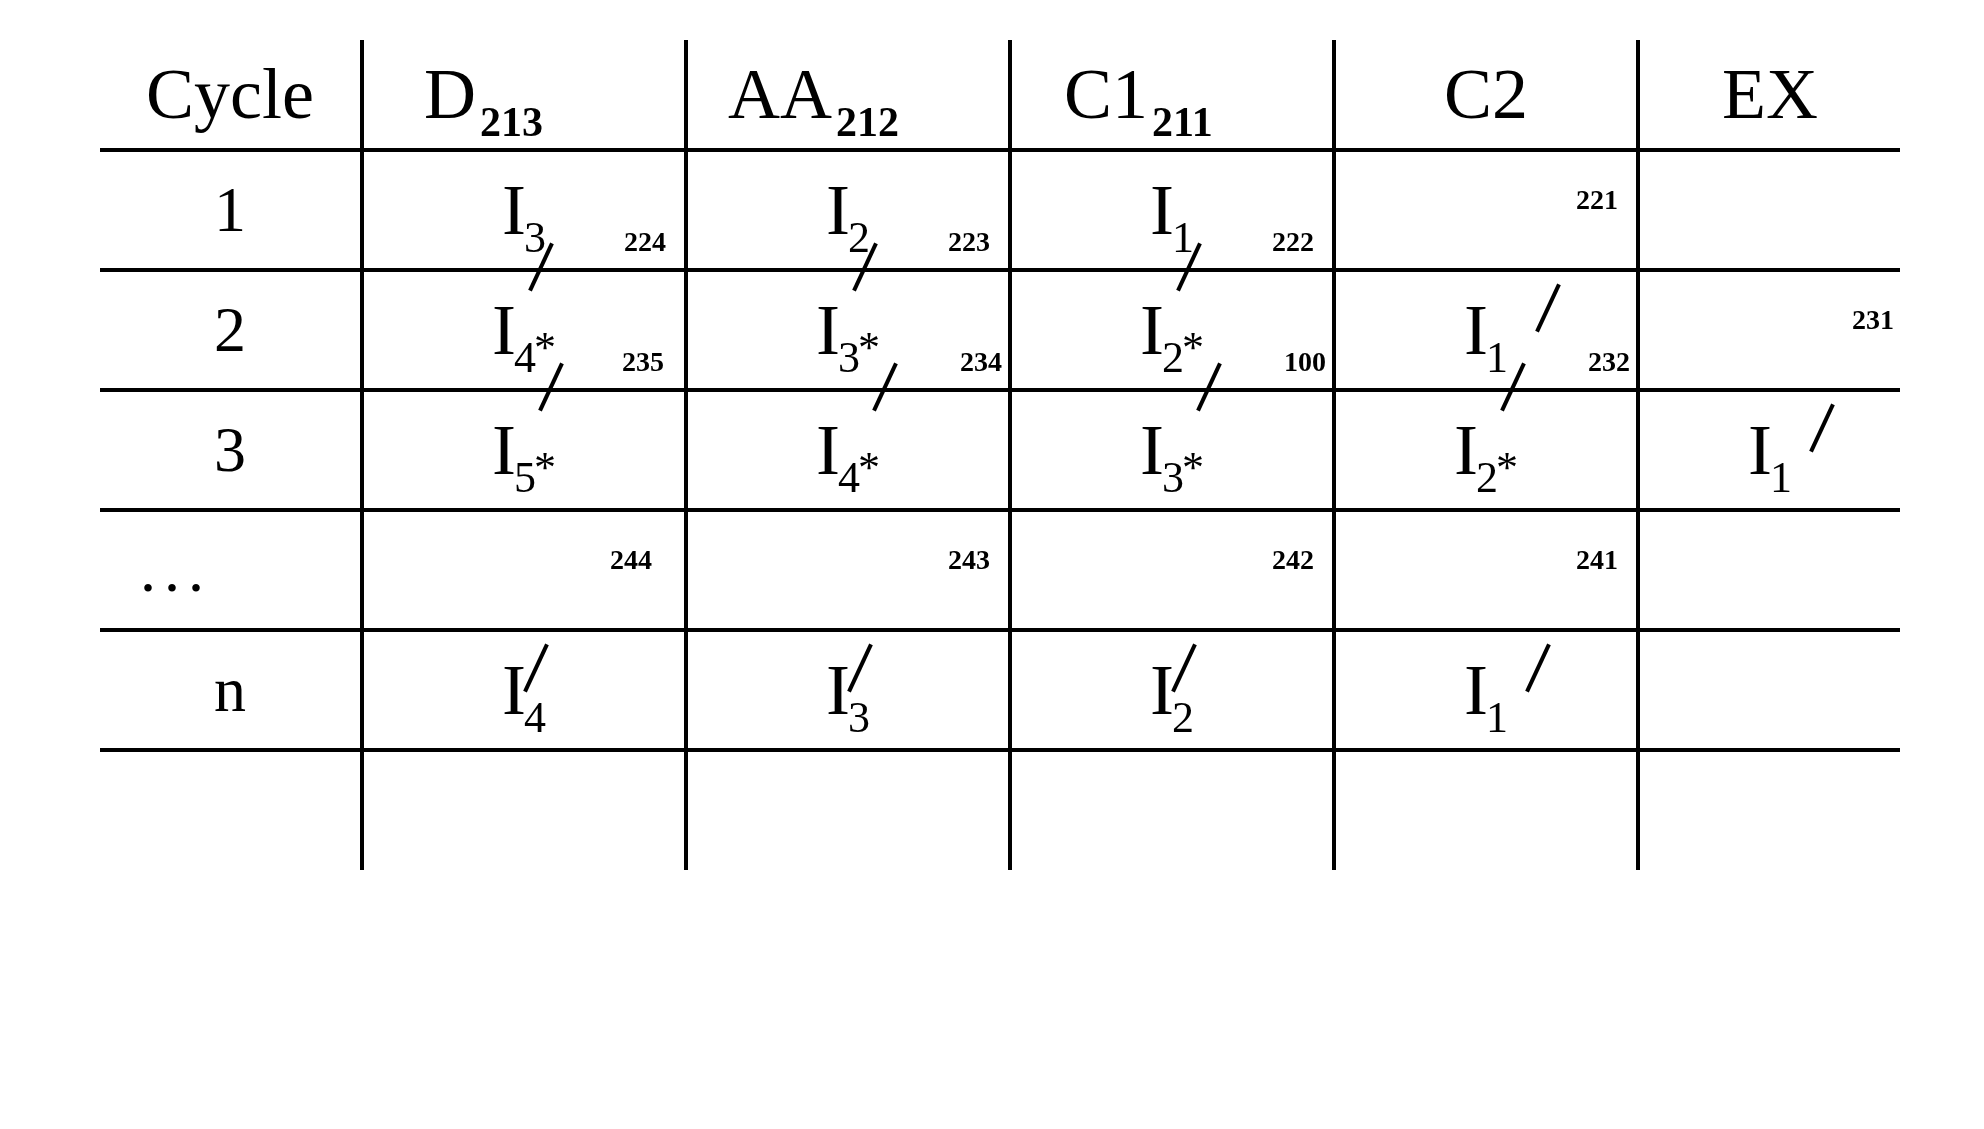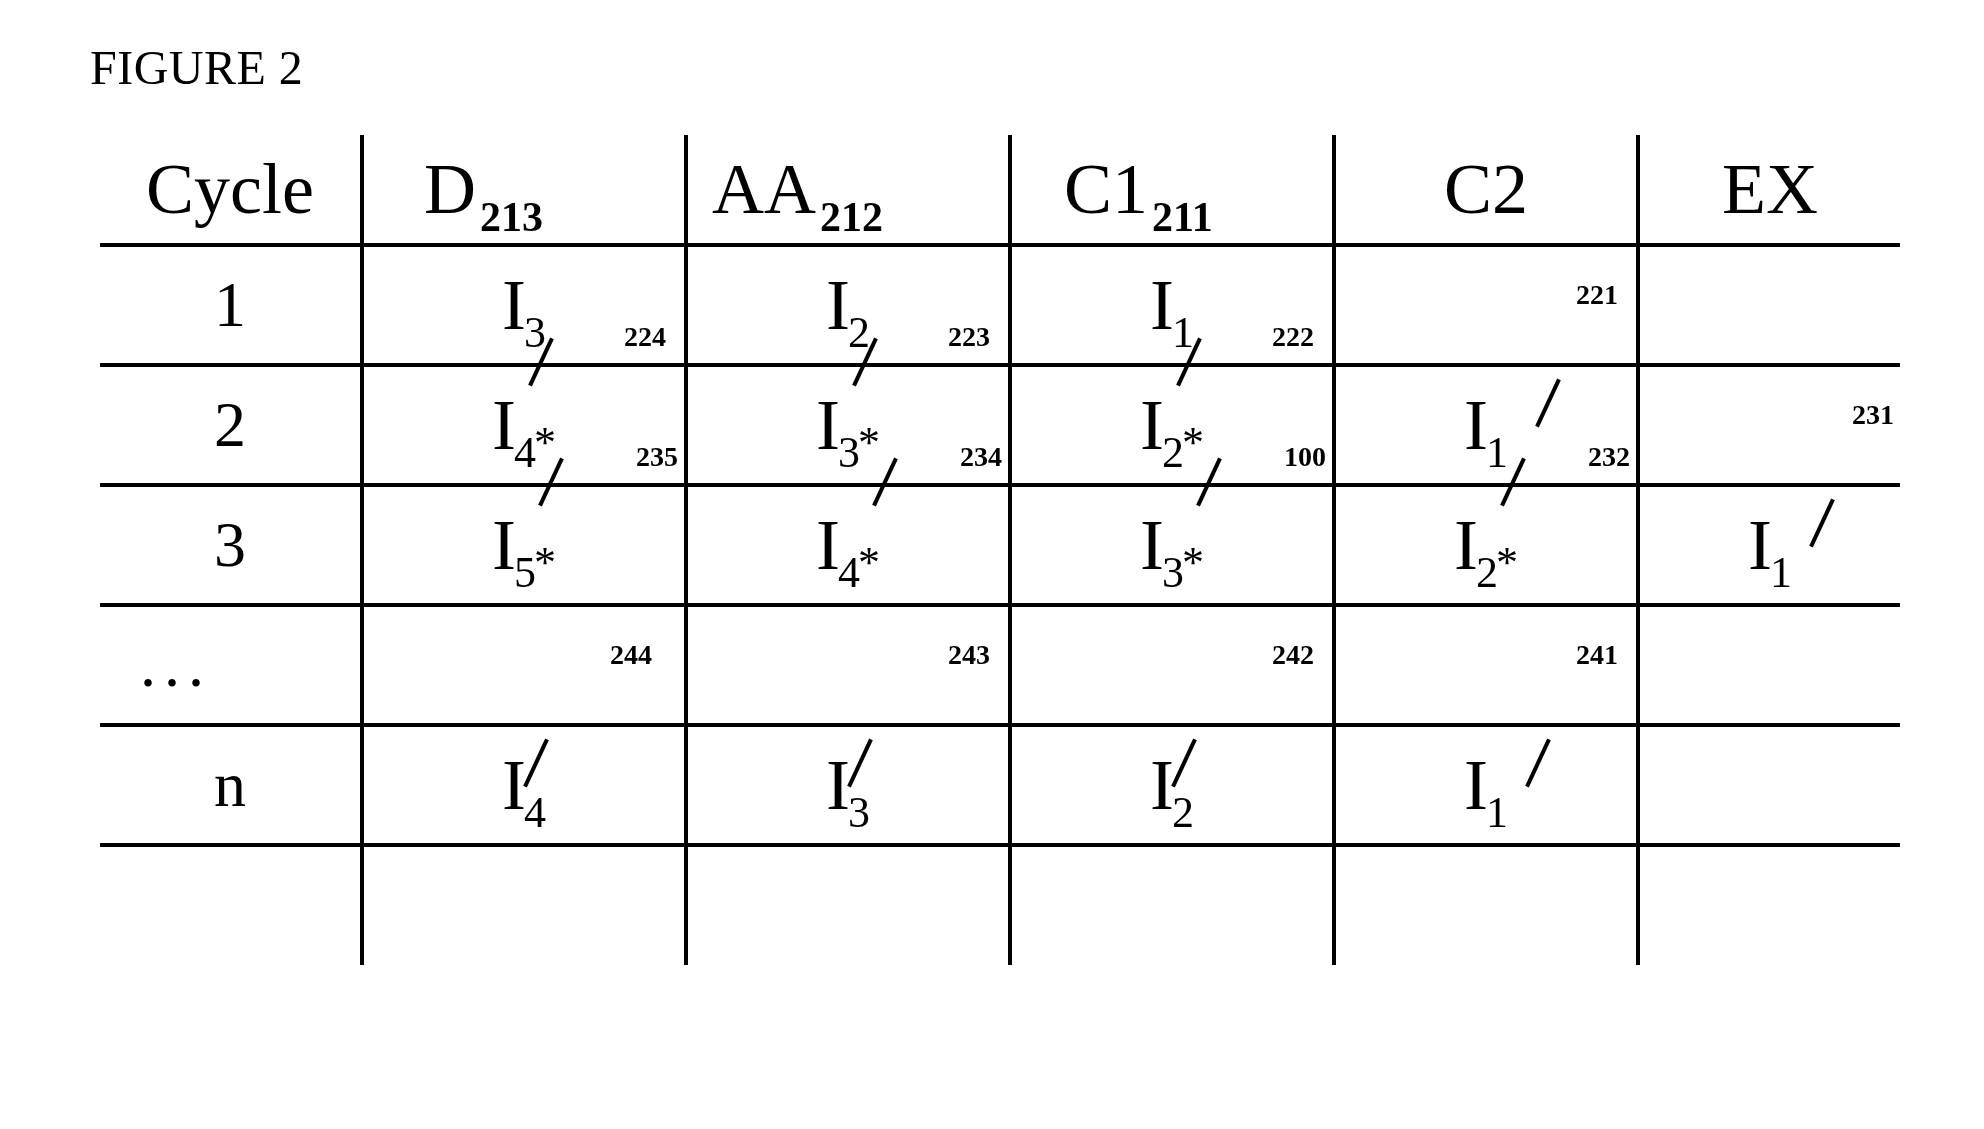--- a/index.html
+++ b/index.html
@@ -111,41 +111,40 @@
     height: 52px;
     background: #000;
     transform: rotate(25deg);
   }
 </style>
 </head>
 <body>
 
 <div class="page">
 
-  <div class="fig-title">FIGURE 2</div>
 
   <table class="grid">
 
     <tbody>
         <tr class="row-hd">
       <th class="col-cycle">
         <div class="cell">
           <span class="hd-label">Cycle</span>
         </div>
       </th>
       <th class="col-d">
         <div class="cell" style="justify-content:flex-start; padding-left:60px;">
           <span class="hd-label">
             <span>D</span>
             <span class="sub-ref">213</span>
           </span>
         </div>
       </th>
       <th class="col-aa">
-        <div class="cell" style="justify-content:flex-start; padding-left:24px;">
+        <div class="cell" style="justify-content:flex-start; padding-left:40px;">
           <span class="hd-label">
             <span>AA</span>
             <span class="sub-ref">212</span>
           </span>
         </div>
       </th>
       <th class="col-c1">
         <div class="cell" style="justify-content:flex-start; padding-left:52px;">
           <span class="hd-label">
             <span>C1</span>
@@ -219,21 +218,21 @@
             </div>
           </td>
       <td class="col-d">
         <div class="cell">
           <span class="ivar">
             <span class="I">I</span>
                 <span class="subnum">4</span>
                 <span class="star">*</span>
           </span>
           <div class="leader" style="left:185px; top:72px;"></div>
-          <span class="ref-callout" style="right:6px; bottom:-6px;margin-left:28px;">235</span>
+          <span class="ref-callout" style="right:20px; bottom:-6px;margin-left:28px;">235</span>
         </div>
       </td>
       <td class="col-aa">
         <div class="cell">
           <span class="ivar">
             <span class="I">I</span>
                 <span class="subnum">3</span>
                 <span class="star">*</span>
           </span>
           <div class="leader" style="left:195px; top:72px;"></div>

